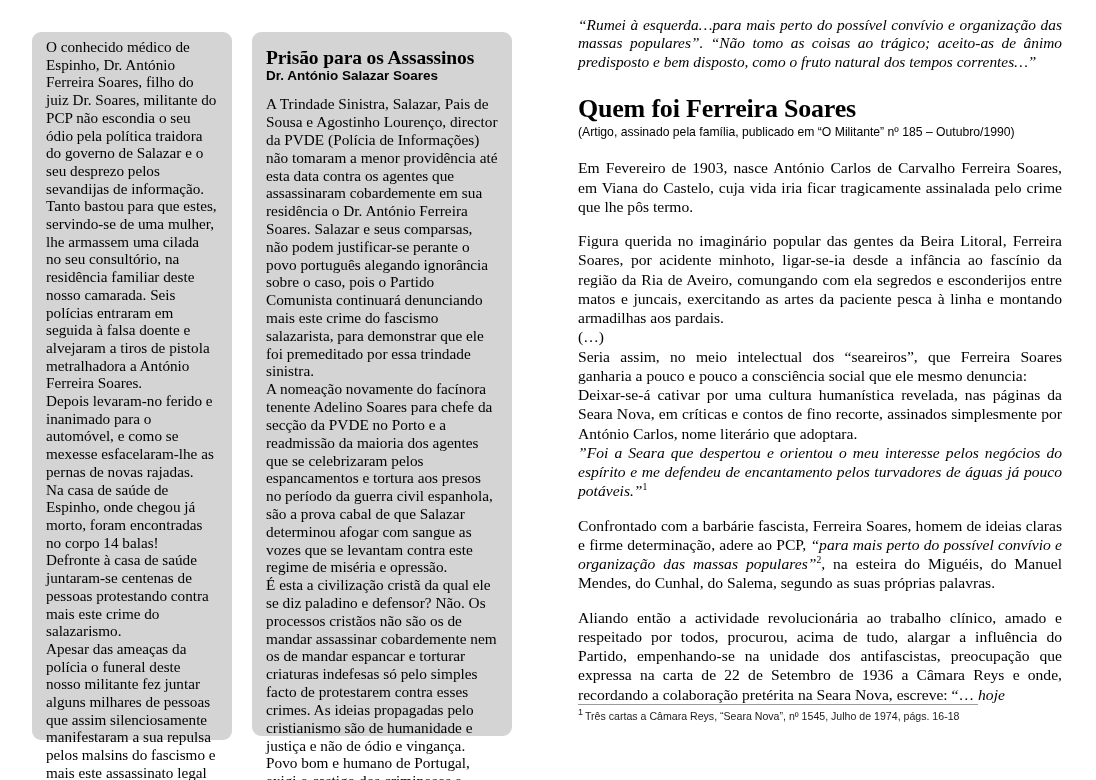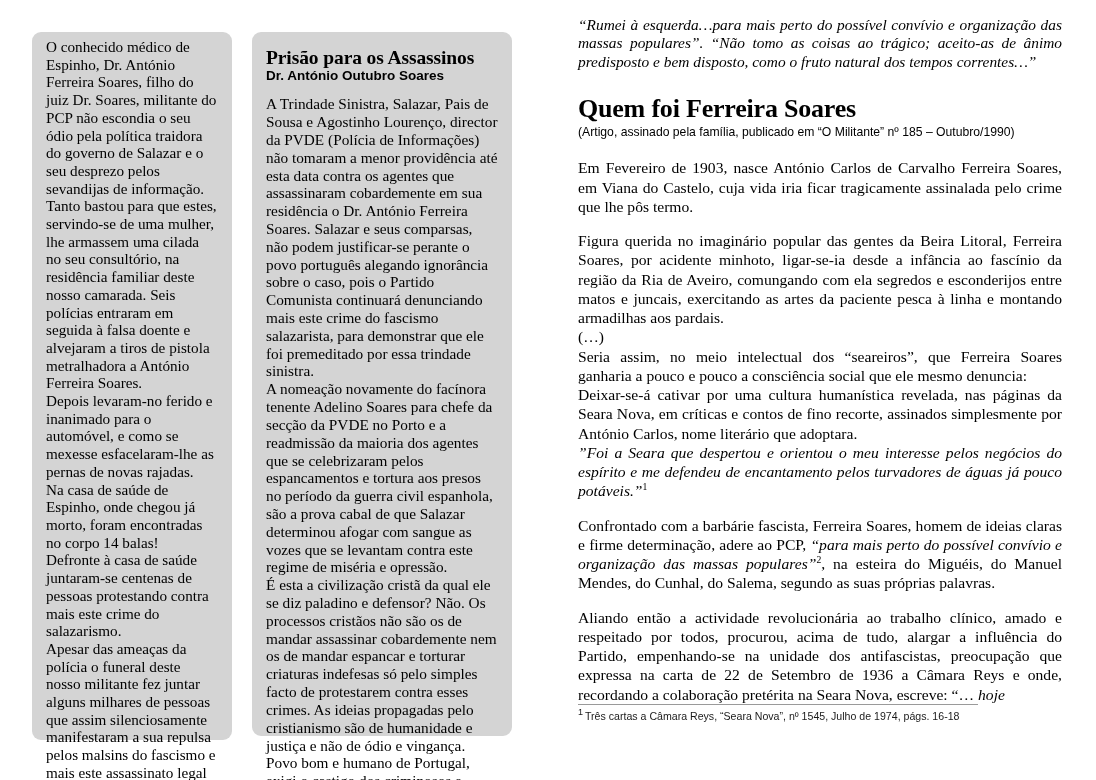--- a/index.html
+++ b/index.html
@@ -160,21 +160,21 @@
   <p class="box-body">O conhecido médico de Espinho, Dr. António Ferreira Soares, filho do juiz Dr. Soares, militante do PCP não escondia o seu ódio pela política traidora do governo de Salazar e o seu desprezo pelos sevandijas de informação. Tanto bastou para que estes, servindo-se de uma mulher, lhe armassem uma cilada no seu consultório, na residência familiar deste nosso camarada. Seis polícias entraram em seguida à falsa doente e alvejaram a tiros de pistola metralhadora a António Ferreira Soares.
 Depois levaram-no ferido e inanimado para o automóvel, e como se mexesse esfacelaram-lhe as pernas de novas rajadas.
 Na casa de saúde de Espinho, onde chegou já morto, foram encontradas no corpo 14 balas!
 Defronte à casa de saúde juntaram-se centenas de pessoas protestando contra mais este crime do salazarismo.
 Apesar das ameaças da polícia o funeral deste nosso militante fez juntar alguns milhares de pessoas que assim silenciosamente manifestaram a sua repulsa pelos malsins do fascismo e mais este assassinato legal do governo de Salazar.</p>
 
 </div>
 
 <div class="greybox" id="box-mid">
   <h2 class="box-title">Prisão para os Assassinos</h2>
-  <h3 class="box-subtitle">Dr. António Outubro Soares</h3>
+  <h3 class="box-subtitle">Dr. António Salazar Soares</h3>
   <p class="box-body">A Trindade Sinistra, Salazar, Pais de Sousa e Agostinho Lourenço, director da PVDE (Polícia de Informações) não tomaram a menor providência até esta data contra os agentes que assassinaram cobardemente em sua residência o Dr. António Ferreira Soares. Salazar e seus comparsas, não podem justificar-se perante o povo português alegando ignorância sobre o caso, pois o Partido Comunista continuará denunciando mais este crime do fascismo salazarista, para demonstrar que ele foi premeditado por essa trindade sinistra.
 A nomeação novamente do facínora tenente Adelino Soares para chefe da secção da PVDE no Porto e a readmissão da maioria dos agentes que se celebrizaram pelos espancamentos e tortura aos presos no período da guerra civil espanhola, são a prova cabal de que Salazar determinou afogar com sangue as vozes que se levantam contra este regime de miséria e opressão.
 É esta a civilização cristã da qual ele se diz paladino e defensor? Não. Os processos cristãos não são os de mandar assassinar cobardemente nem os de mandar espancar e torturar criaturas indefesas só pelo simples facto de protestarem contra esses crimes. As ideias propagadas pelo cristianismo são de humanidade e justiça e não de ódio e vingança.
 Povo bom e humano de Portugal, exigi o castigo dos criminosos e mostrai a vossa repulsa por estes crimes!
 Auxiliai-nos nesta campanha para bem de todo o povo de Portugal!</p>
 
 </div>
 
 <div id="article">
 

